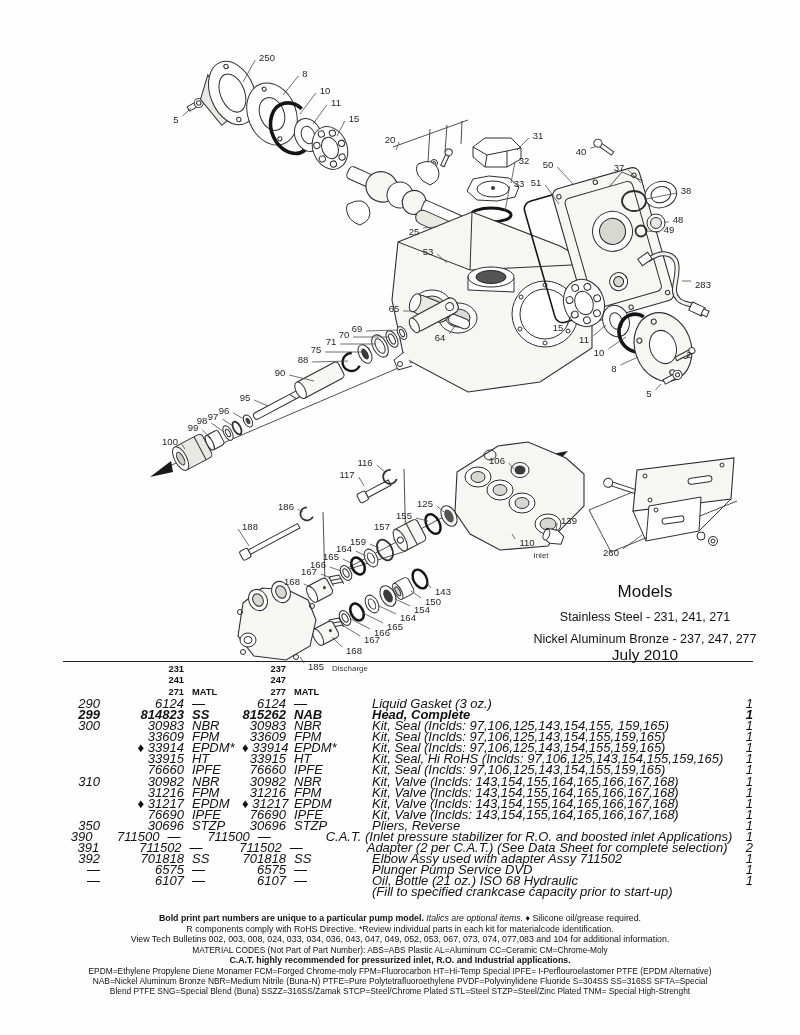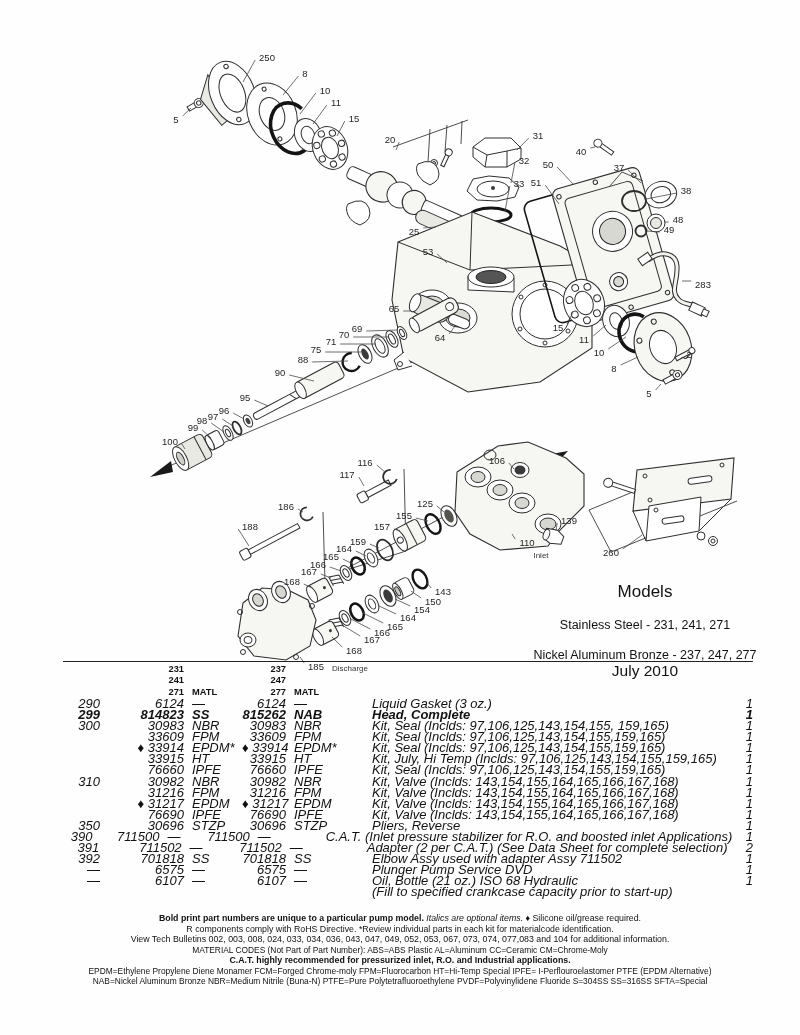--- a/index.html
+++ b/index.html
@@ -18,21 +18,21 @@
   .oring{fill:none;stroke:#141414;stroke-width:3.6;}
   .oring2{fill:none;stroke:#141414;stroke-width:3;}
   .oring2s{fill:none;stroke:#141414;stroke-width:2.6;}
   .ring2{fill:none;stroke:#2e2e2e;stroke-width:1.8;}
   .ring25{fill:none;stroke:#141414;stroke-width:2.4;}
   .dark{fill:#3a3a3a;stroke:none;}
   #fig-labels line{stroke:#4a4a4a;stroke-width:.8;}
   
   #models{position:absolute;left:530px;top:582px;width:230px;text-align:center;white-space:nowrap;}
   .m-title{font-size:17px;}
-  .m-line{font-size:12.5px;margin-top:16px;}
+  .m-line{font-size:12.5px;margin-top:8px;}
   .m-date{font-size:15.5px;margin-top:0;}
   
   #ptable{position:absolute;left:63px;top:661px;width:690px;}
   .rule{border-top:1.5px solid #222;margin-bottom:2px;}
   .hrow{display:flex;height:11.4px;line-height:11.4px;font-weight:bold;font-size:9.3px;}
   .trow{display:flex;height:11.05px;line-height:11.05px;font-size:13px;font-style:italic;}
   .trow.bold{font-weight:bold;}
   .c{white-space:nowrap;}
   .c.item{width:37px;text-align:right;}
   .c.p1{width:84px;text-align:right;}
@@ -686,21 +686,21 @@
           <div class="c m2">EPDM*</div>
           <div class="c desc">Kit, Seal (Inclds: 97,106,125,143,154,155,159,165)</div>
           <div class="c qty">1</div>
         </div>
         <div class="trow">
           <div class="c item"></div>
           <div class="c p1">33915</div>
           <div class="c m1">HT</div>
           <div class="c p2">33915</div>
           <div class="c m2">HT</div>
-          <div class="c desc">Kit, July, Hi Temp (Inclds: 97,106,125,143,154,155,159,165)</div>
+          <div class="c desc">Kit, Seal, Hi RoHS (Inclds: 97,106,125,143,154,155,159,165)</div>
           <div class="c qty">1</div>
         </div>
         <div class="trow">
           <div class="c item"></div>
           <div class="c p1">76660</div>
           <div class="c m1">IPFE</div>
           <div class="c p2">76660</div>
           <div class="c m2">IPFE</div>
           <div class="c desc">Kit, Seal (Inclds: 97,106,125,143,154,155,159,165)</div>
           <div class="c qty">1</div>
@@ -808,15 +808,16 @@
 </div>
 
 <div id="footer">
       <div class="fline"><span class="seg b">Bold print part numbers are unique to a particular pump model.</span><span class="seg i"> Italics are optional items.</span><span class="seg n"> ♦ Silicone oil/grease required.</span></div>
       <div class="fline"><span class="seg n">R components comply with RoHS Directive.  *Review individual parts in each kit for materialcode identification.</span></div>
       <div class="fline"><span class="seg n">View Tech Bulletins 002, 003, 008, 024, 033, 034, 036, 043, 047, 049, 052, 053, 067, 073, 074, 077,083 and 104 for additional information.</span></div>
       <div class="fline small"><span class="seg n">MATERIAL CODES (Not Part of Part Number):  ABS=ABS Plastic  AL=Aluminum  CC=Ceramic  CM=Chrome-Moly</span></div>
       <div class="fline"><span class="seg b">C.A.T. highly recommended for pressurized inlet, R.O. and Industrial applications.</span></div>
       <div class="fline small"><span class="seg n">EPDM=Ethylene Propylene Diene Monamer  FCM=Forged Chrome-moly  FPM=Fluorocarbon  HT=Hi-Temp Special IPFE= I-Perflouroelastomer PTFE (EPDM Alternative)</span></div>
       <div class="fline small"><span class="seg n">NAB=Nickel Aluminum Bronze NBR=Medium Nitrile (Buna-N)  PTFE=Pure Polytetrafluoroethylene  PVDF=Polyvinylidene Fluoride  S=304SS  SS=316SS SFTA=Special</span></div>
+      <div class="fline small"><span class="seg n">Blend PTFE  SNG=Special Blend (Buna) SSZZ=316SS/Zamak  STCP=Steel/Chrome Plated  STL=Steel  STZP=Steel/Zinc Plated  TNM= Special High-Strenght</span></div>
     </div>
 
 </div>
 
 </body></html>

